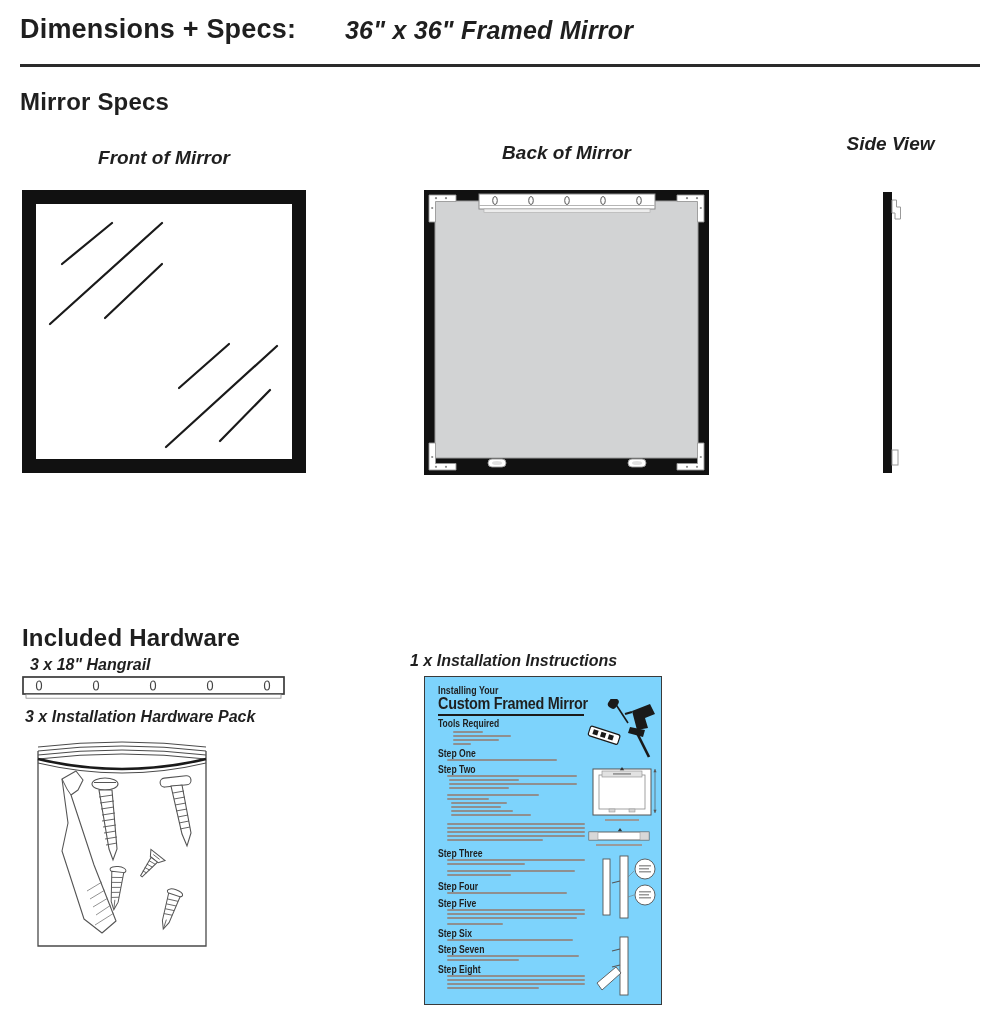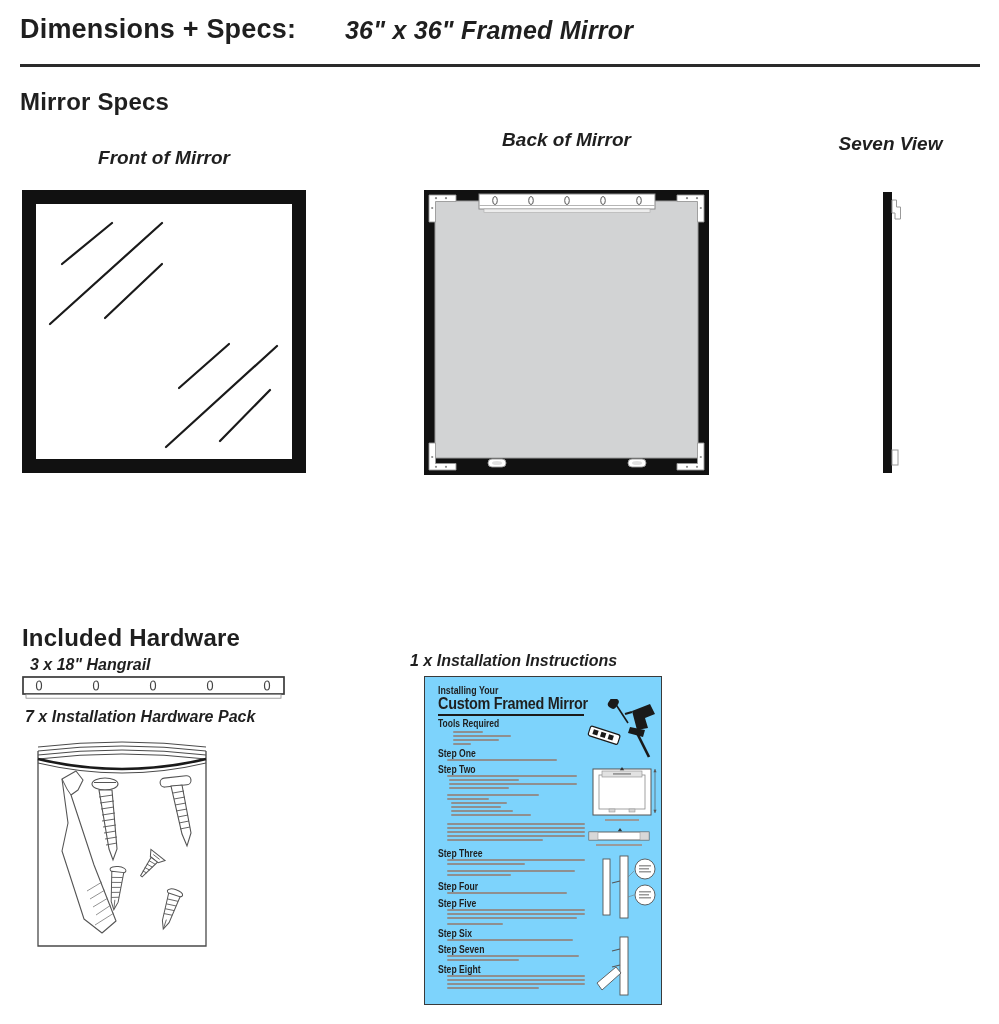--- a/index.html
+++ b/index.html
@@ -32,22 +32,22 @@
 </head>
 <body>
 
 <div class="abs page-title">Dimensions + Specs:</div>
 <div class="abs page-subtitle">36" x 36" Framed Mirror</div>
 <div class="abs rule"></div>
 
 <div class="abs section-heading specs-heading">Mirror Specs</div>
 
 <div class="abs view-label" style="left:22px; top:139px; width:284px;margin-top:8px;">Front of Mirror</div>
-<div class="abs view-label" style="left:424px; top:129px; width:285px;">Back of Mirror</div>
-<div class="abs view-label" style="left:818px; top:133px; width:145px;">Seven View</div>
+<div class="abs view-label" style="left:424px; top:142px; width:285px;">Back of Mirror</div>
+<div class="abs view-label" style="left:818px; top:133px; width:145px;">Side View</div>
 
 <svg class="abs" style="left:22px; top:190px;" width="284" height="283" viewBox="0 0 284 283">
   <rect x="0" y="0" width="284" height="283" fill="#111111"></rect>
   <rect x="14" y="14" width="256" height="255" fill="#ffffff"></rect>
   <g stroke="#1a1a1a" stroke-width="2.2" stroke-linecap="round">
     <line x1="40" y1="74" x2="90" y2="33"></line>
     <line x1="28" y1="134" x2="140" y2="33"></line>
     <line x1="83" y1="128" x2="140" y2="74"></line>
     <line x1="157" y1="198" x2="207" y2="154"></line>
     <line x1="144" y1="257" x2="255" y2="156"></line>
@@ -116,21 +116,21 @@
   <rect x="4" y="18.6" width="255" height="3.6" fill="#ffffff" stroke="#8a8a8a" stroke-width="0.8"></rect>
   <g fill="#ffffff" stroke="#444444" stroke-width="1.2">
     <ellipse cx="17" cy="9.5" rx="2.5" ry="4.5"></ellipse>
     <ellipse cx="74" cy="9.5" rx="2.5" ry="4.5"></ellipse>
     <ellipse cx="131" cy="9.5" rx="2.5" ry="4.5"></ellipse>
     <ellipse cx="188" cy="9.5" rx="2.5" ry="4.5"></ellipse>
     <ellipse cx="245" cy="9.5" rx="2.5" ry="4.5"></ellipse>
   </g>
 </svg>
 
-<div class="abs item-label" style="left:25px; top:708px;">7 x Installation Hardware Pack</div>
+<div class="abs item-label" style="left:25px; top:708px;">3 x Installation Hardware Pack</div>
 
 <svg class="abs" style="left:32px; top:733px;" width="180" height="220" viewBox="0 0 180 220">
 
   <g>
     <path d="M6,18 L6,213 L174,213 L174,18" fill="#ffffff" stroke="#4a4a4a" stroke-width="1.3"></path>
     <path d="M6,14 Q90,4 174,14" fill="none" stroke="#4a4a4a" stroke-width="1"></path>
     <path d="M6,18 Q90,8 174,18" fill="none" stroke="#4a4a4a" stroke-width="1"></path>
     <path d="M6,22 Q90,12 174,22" fill="none" stroke="#4a4a4a" stroke-width="1"></path>
     <path d="M6,26 Q90,16 174,26" fill="none" stroke="#4a4a4a" stroke-width="1"></path>
     <path d="M6,26 Q90,46 174,26" fill="none" stroke="#1a1a1a" stroke-width="2.6"></path>

